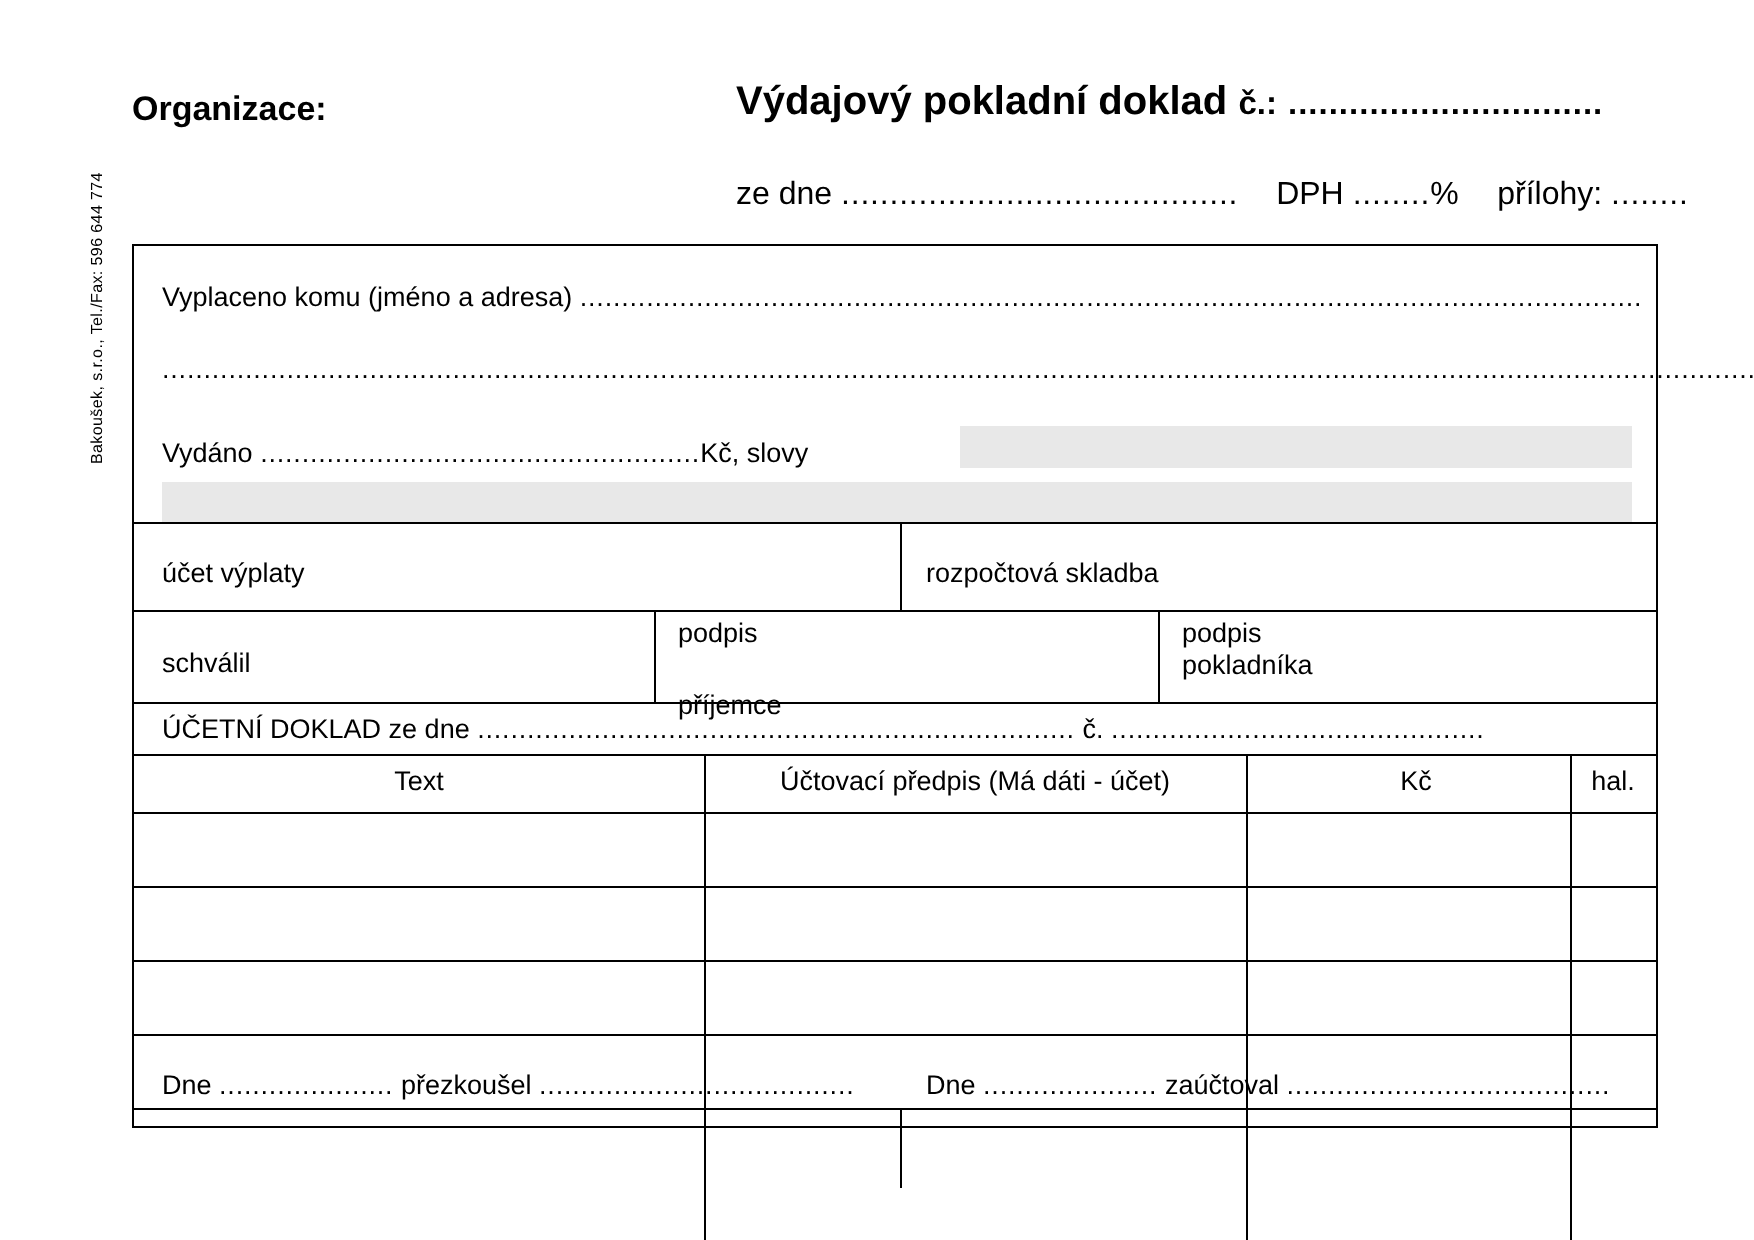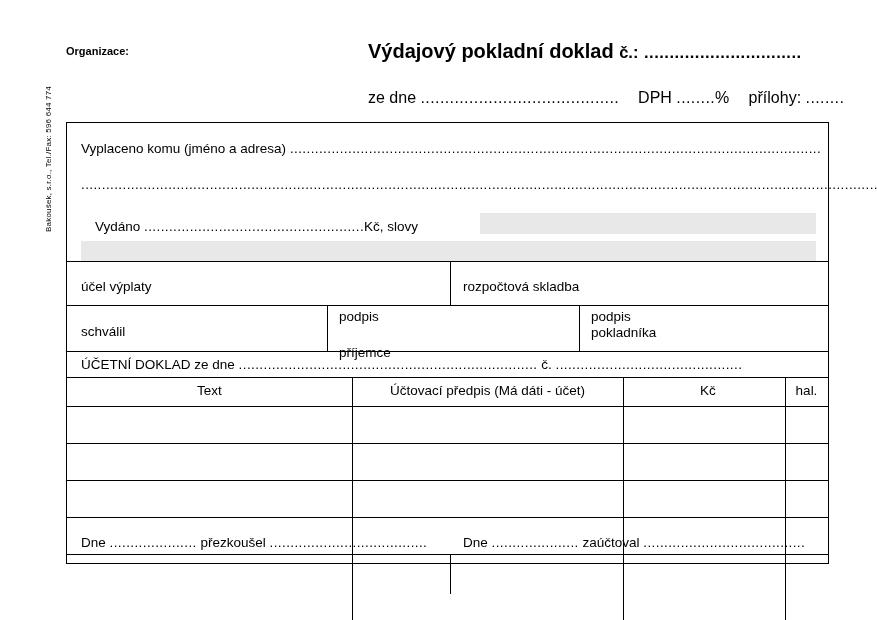--- a/index.html
+++ b/index.html
@@ -34,21 +34,21 @@
     transform: rotate(-90deg);
     transform-origin: left top;
     white-space: nowrap;
   }
 
   
   .hdr-org {
     position: absolute;
     left: 66px;
     top: 45px;
-    font-size: 11px;
+    font-size: 17px;
     font-weight: bold;
   }
   .hdr-title {
     position: absolute;
     left: 368px;
     top: 40px;
     font-size: 20px;
     font-weight: bold;
     white-space: nowrap;
   }
@@ -140,30 +140,30 @@
   </div>
 
   <div class="box">
 
     <div class="txt" style="left:14px; top:18px;">
       <span>Vyplaceno komu (jméno a adresa)</span>
       <span class="dotfill">................................................................................................................................</span>
     </div>
     <div class="txt dotfill" style="left:14px; top:54px; font-size:13.5px;">................................................................................................................................................................................................</div>
 
-    <div class="txt" style="left:28px; top:96px;">
+    <div class="txt" style="left:14px; top:96px;">
       <span>Vydáno</span>
       <span class="dotfill">.....................................................</span><span>Kč, slovy</span>
     </div>
     <div class="grayfill" style="left:413px; top:90px; width:336px; height:21px;"></div>
     <div class="grayfill" style="left:14px; top:118px; width:735px; height:21px;"></div>
 
     <div class="hline" style="top:138px;"></div>
 
-    <div class="txt" style="left:14px; top:156px;">účel výplaty</div>
+    <div class="txt" style="left:14px; top:156px;">účet výplaty</div>
     <div class="vline" style="left:383px; top:138px; height:44px;"></div>
     <div class="txt" style="left:396px; top:156px;text-align:center;">rozpočtová skladba</div>
 
     <div class="hline" style="top:182px;"></div>
     <div class="txt" style="left:14px; top:201px;">schválil</div>
     <div class="vline" style="left:260px; top:182px; height:46px;"></div>
     <div class="txt" style="left:272px; top:186px;">podpis</div>
     <div class="txt" style="left:272px; top:202px;margin-top:20px;">příjemce</div>
     <div class="vline" style="left:512px; top:182px; height:46px;"></div>
     <div class="txt" style="left:524px; top:186px;">podpis</div>

